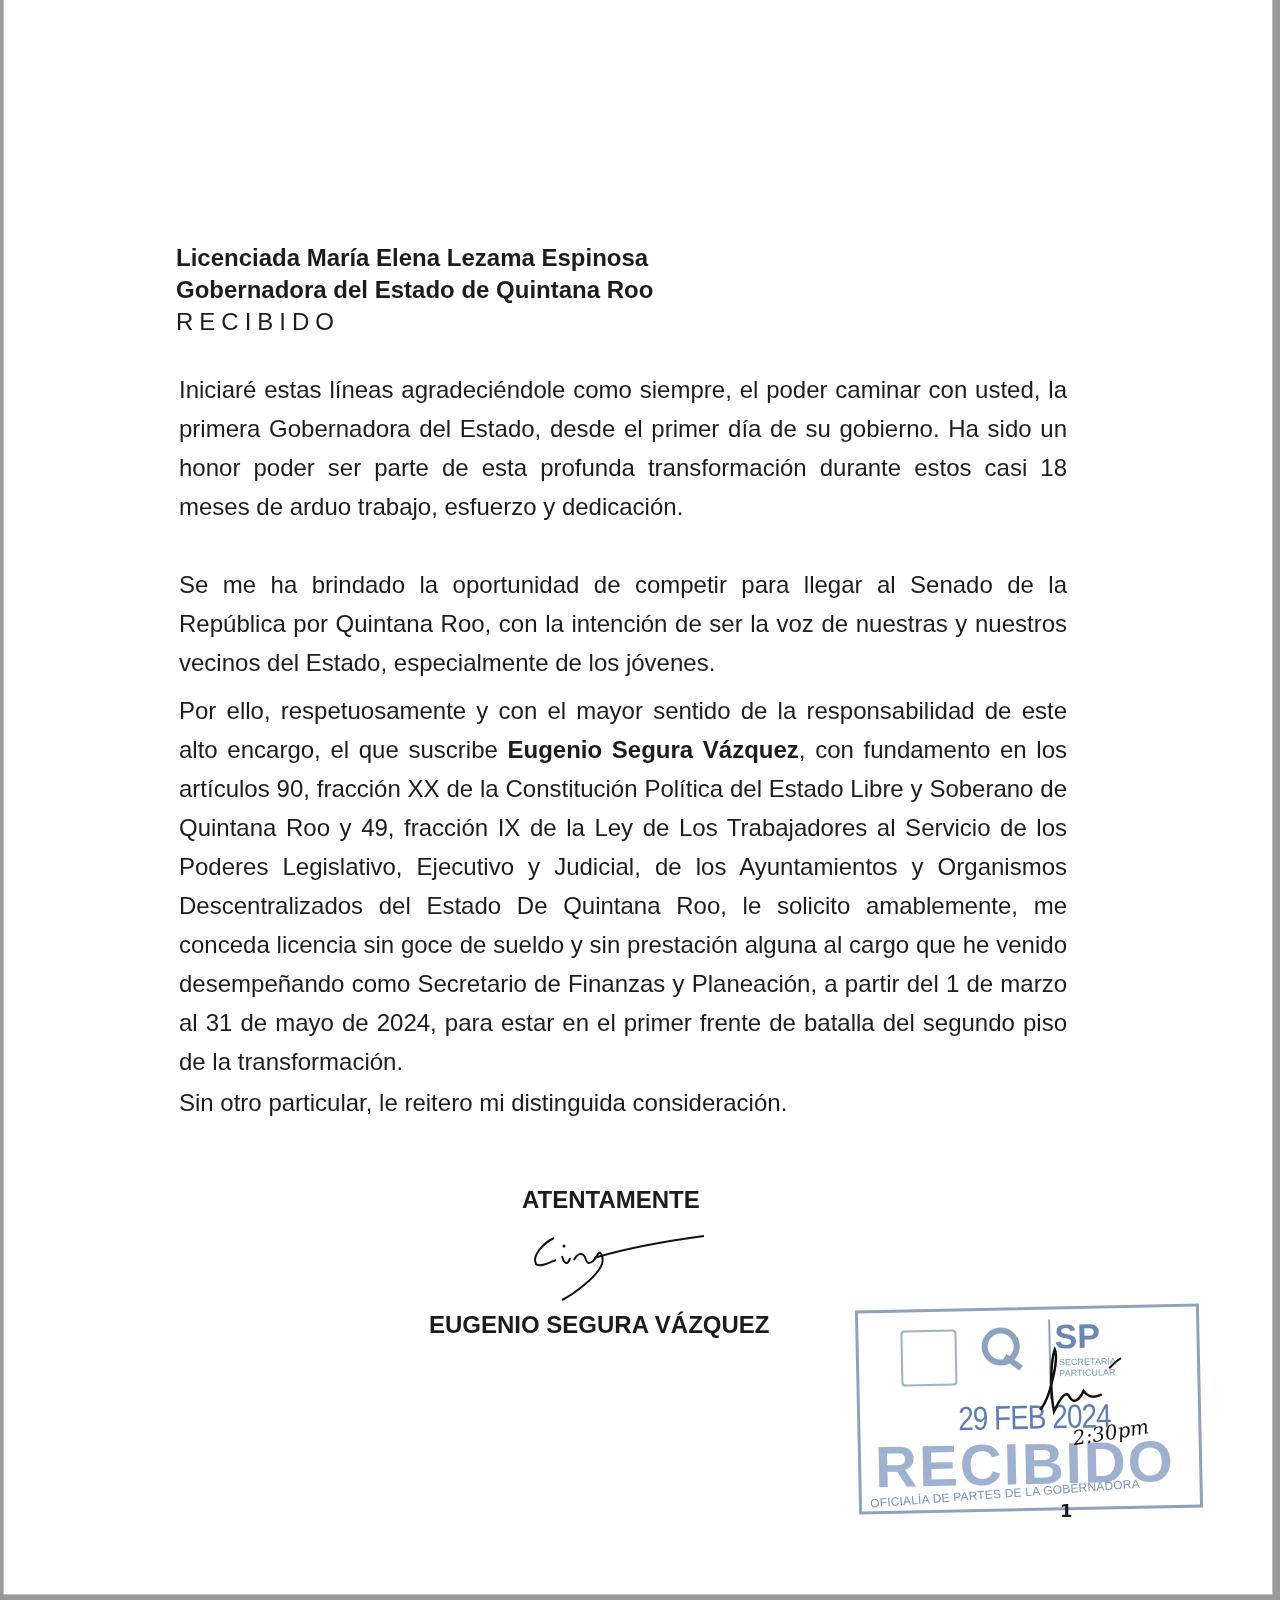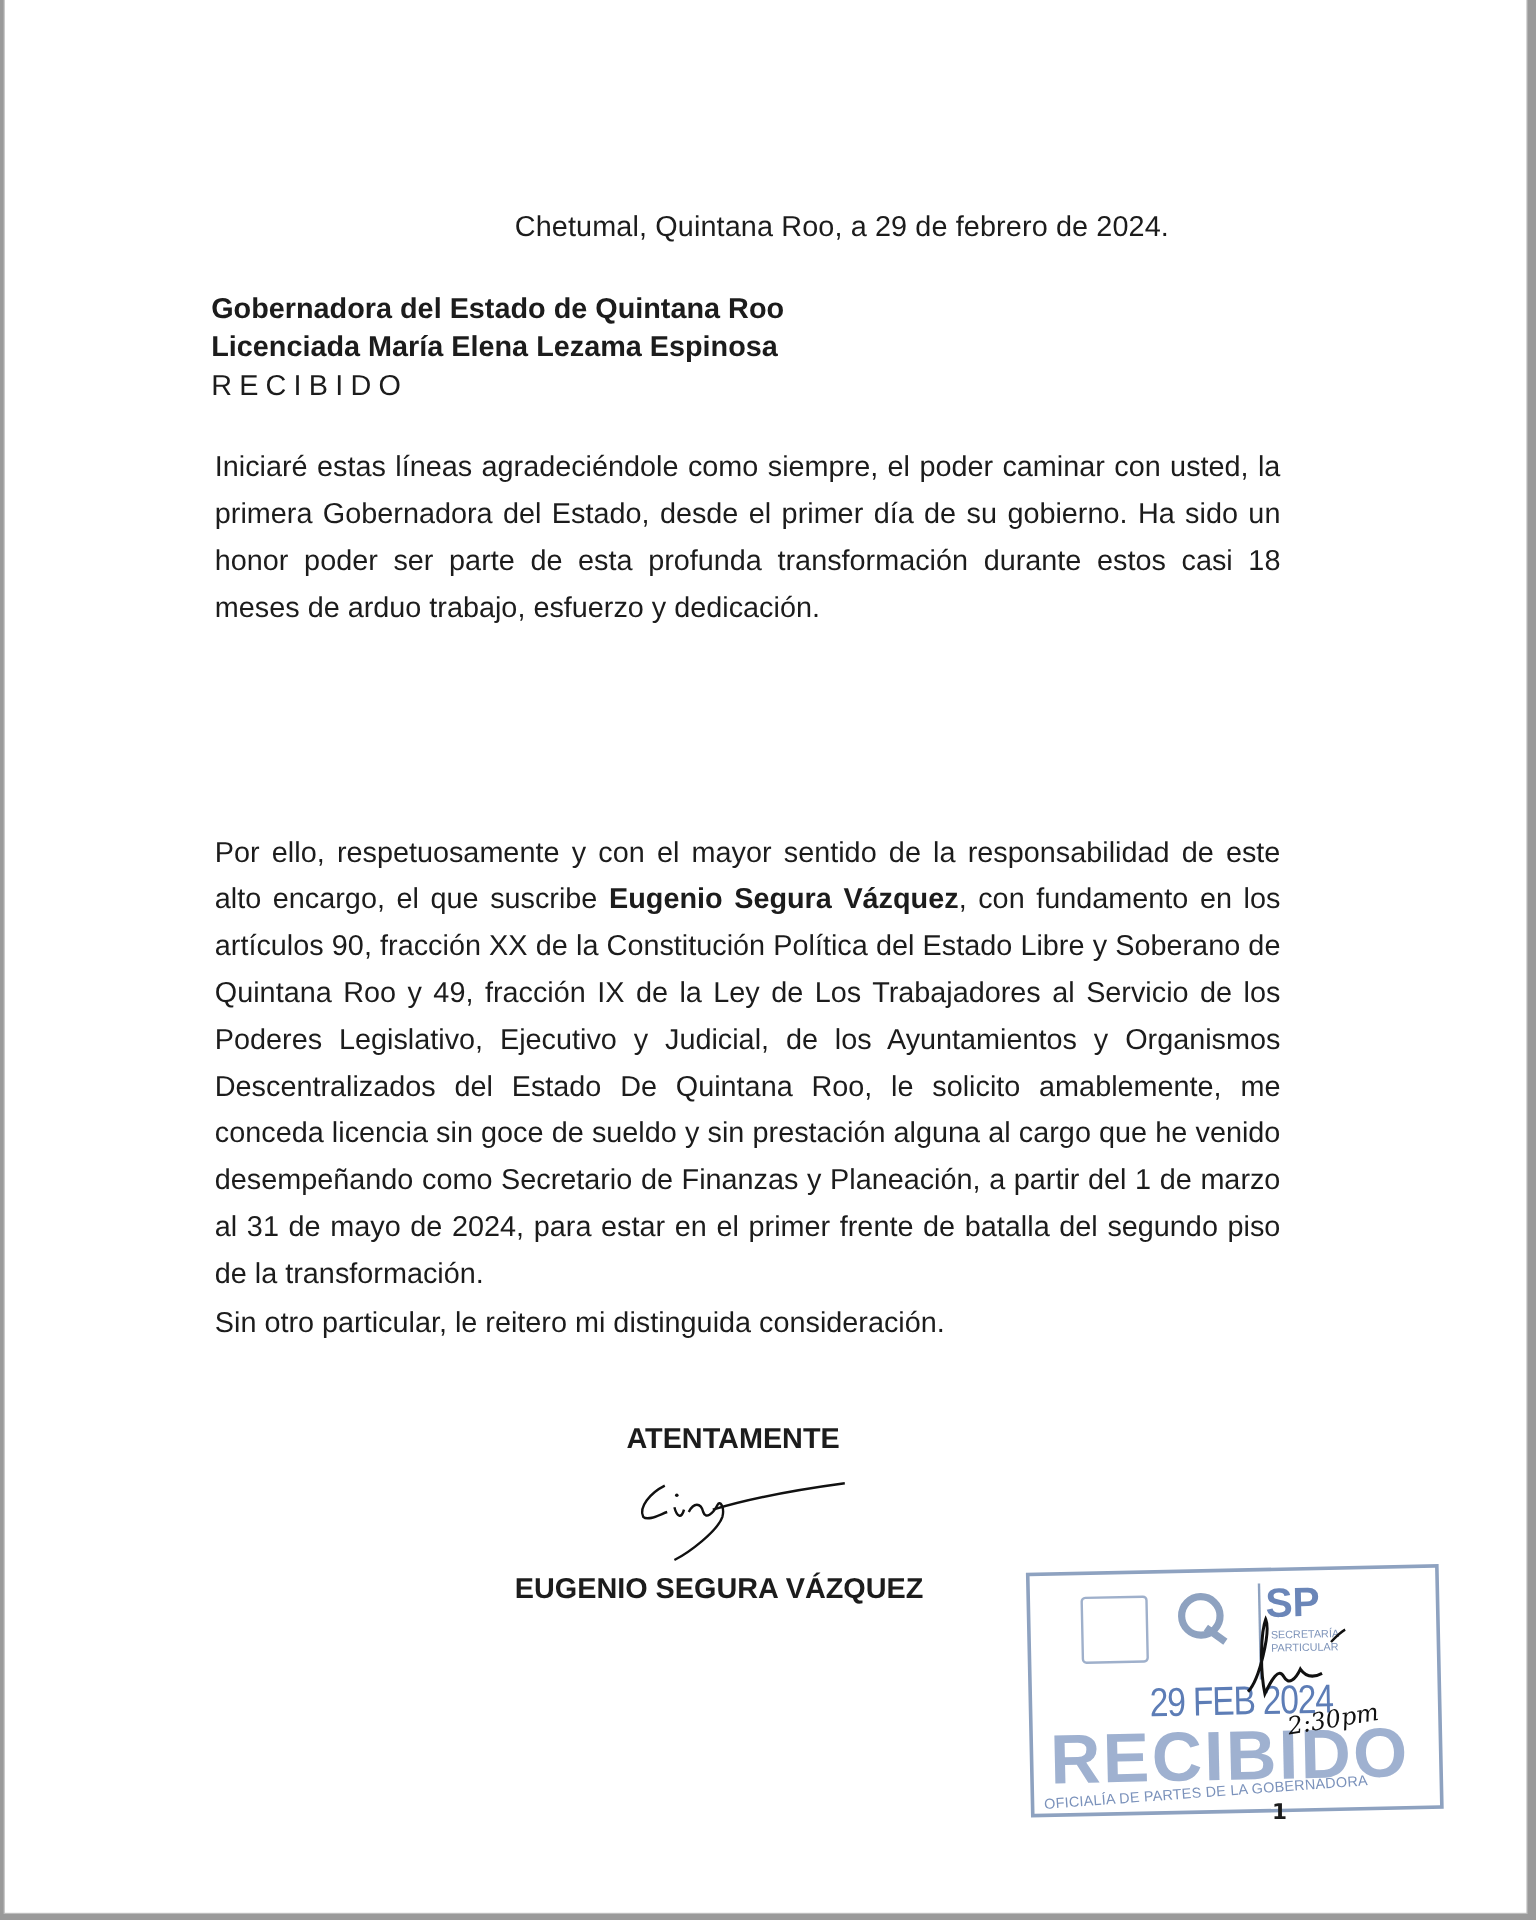--- a/index.html
+++ b/index.html
@@ -178,30 +178,30 @@
       font-size: 18px;
       font-weight: bold;
       font-family: "DejaVu Sans", sans-serif;
     }
   </style>
 </head>
 <body>
 
 <div class="page">
 
-  <div class="date-line">Chetumal, Quintana Roo, a 29 de febrero de 2024.</div>
 
   <div class="recipient">
+    <div class="bold">Licenciada María Elena Lezama Espinosa</div>
     <div class="bold">Gobernadora del Estado de Quintana Roo</div>
-    <div class="bold">Licenciada María Elena Lezama Espinosa</div>
     <div class="presente">RECIBIDO</div>
   </div>
 
   <div class="para" id="p1">Iniciaré estas líneas agradeciéndole como siempre, el poder caminar con usted, la primera Gobernadora del Estado, desde el primer día de su gobierno. Ha sido un honor poder ser parte de esta profunda transformación durante estos casi 18 meses de arduo trabajo, esfuerzo y dedicación.</div>
 
+  <div class="para" id="p2">Se me ha brindado la oportunidad de competir para llegar al Senado de la República por Quintana Roo, con la intención de ser la voz de nuestras y nuestros vecinos del Estado, especialmente de los jóvenes.</div>
 
   <div class="para" id="p3"><span>Por ello, respetuosamente y con el mayor sentido de la responsabilidad de este alto encargo, el que suscribe </span><b>Eugenio Segura Vázquez</b><span>, con fundamento en los artículos 90, fracción XX de la Constitución Política del Estado Libre y Soberano de Quintana Roo y 49, fracción IX de la Ley de Los Trabajadores al Servicio de los Poderes Legislativo, Ejecutivo y Judicial, de los Ayuntamientos y Organismos Descentralizados del Estado De Quintana Roo, le solicito amablemente, me conceda licencia sin goce de sueldo y sin prestación alguna al cargo que he venido desempeñando como Secretario de Finanzas y Planeación, a partir del 1 de marzo al 31 de mayo de 2024, para estar en el primer frente de batalla del segundo piso de la transformación.</span></div>
 
   <div class="para" id="p4">Sin otro particular, le reitero mi distinguida consideración.</div>
 
   <div class="closing">ATENTAMENTE</div>
 
   <svg class="signature" viewBox="0 0 200 90">
     <path d="M30 22 C18 28, 8 40, 12 48 C16 52, 26 46, 32 44" fill="none" stroke="#111" stroke-width="2"></path>
     <path d="M38 40 C40 48, 44 50, 46 42" fill="none" stroke="#111" stroke-width="2"></path>

